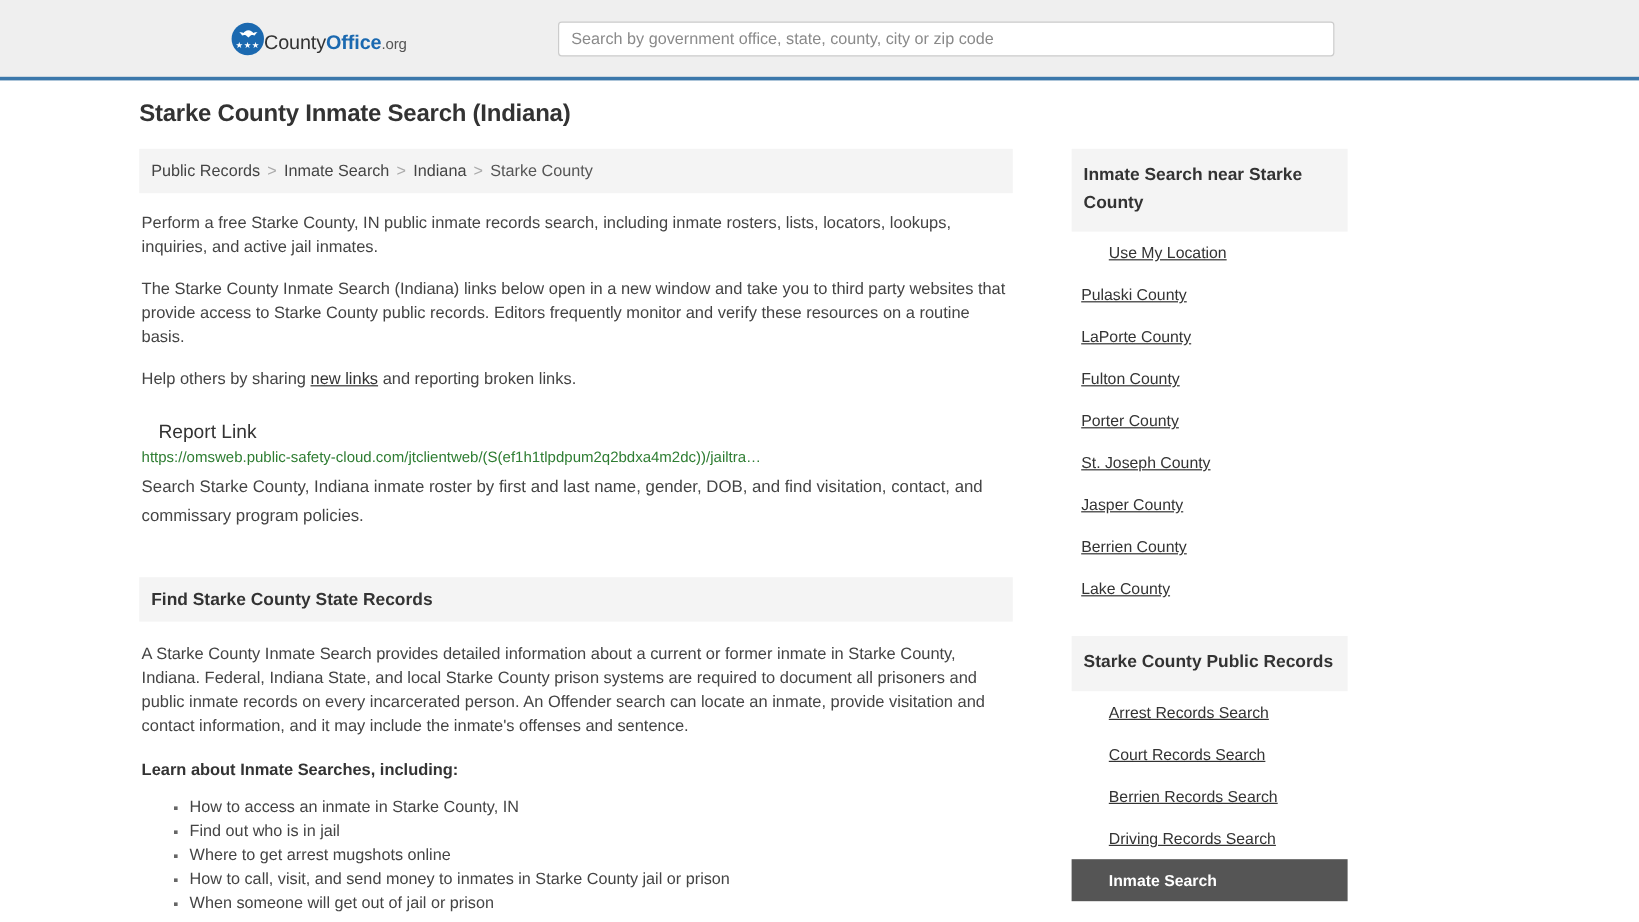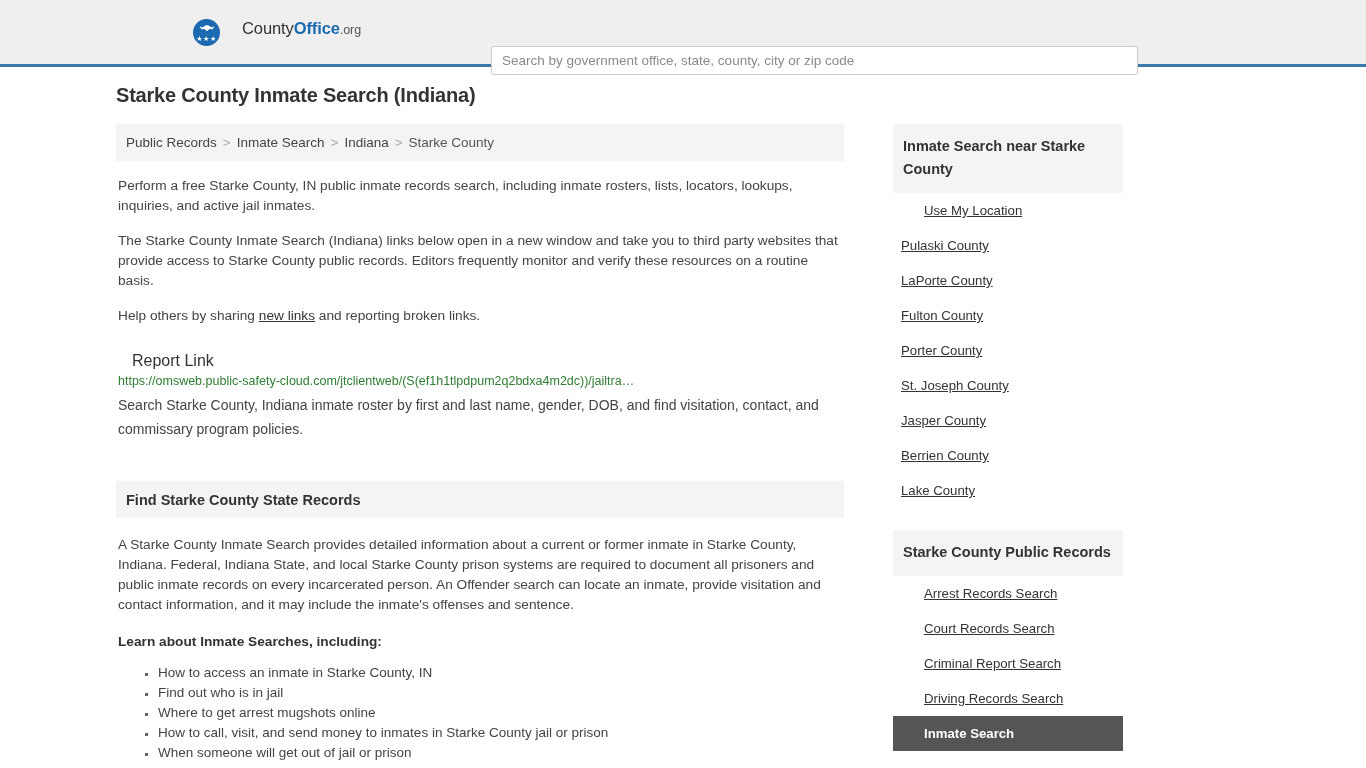--- a/index.html
+++ b/index.html
@@ -19,22 +19,22 @@
     border-bottom: 3px solid #3c78ab;
     display: flex;
     align-items: center;
     position: relative;
   }
   .logo-wrap {
     position: absolute;
     left: 193px;
     top: 19px;
     display: flex;
-    align-items: flex-start;
-    gap: 22px;
+    align-items: flex-end;
+    gap: 0;
     text-decoration: none;
   }
   .logo-mark {
     width: 27px; height: 27px;
     border-radius: 50%;
     background: #1b69b0;
     position: relative;
     flex: none;
     overflow: hidden;
   }
@@ -56,25 +56,24 @@
     font-size: 16.5px;
     color: #333333;
     letter-spacing: -0.1px;
     white-space: nowrap;
   }
   .logo-text .bold-blue { color: #1b69b0; font-weight: bold; }
   .logo-text .tld { font-size: 12.5px; color: #555; }
 
   .search-wrap {
     position: absolute;
-    left: 491px;
+    left: 465px;
     top: 18px;
     width: 647px;
     height: 29px;
-    margin-top: 28px;
   }
   .search-input {
     width: 100%;
     height: 29px;
     border: 1px solid #cccccc;
     border-radius: 3px;
     background: #ffffff;
     padding: 0 10px;
     font-size: 13.5px;
     color: #333;
@@ -343,21 +342,21 @@
         <div class="widget">
           <div class="widget-head">Starke County Public Records</div>
           <ul class="widget-list">
             <li>
                 <a class="indented" href="#">Arrest Records Search</a>
               </li>
             <li>
                 <a class="indented" href="#">Court Records Search</a>
               </li>
             <li>
-                <a class="indented" href="#">Criminal Report Search</a>
+                <a class="indented" href="#">Berrien Records Search</a>
               </li>
             <li>
                 <a class="indented" href="#">Driving Records Search</a>
               </li>
             <li>
                 <a class="active" href="#">Inmate Search</a>
               </li>
           </ul>
         </div>
 

